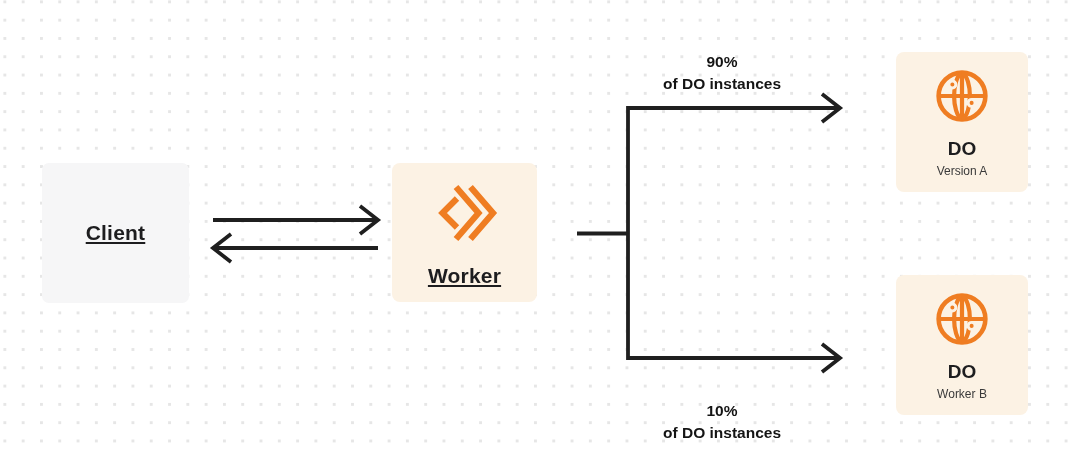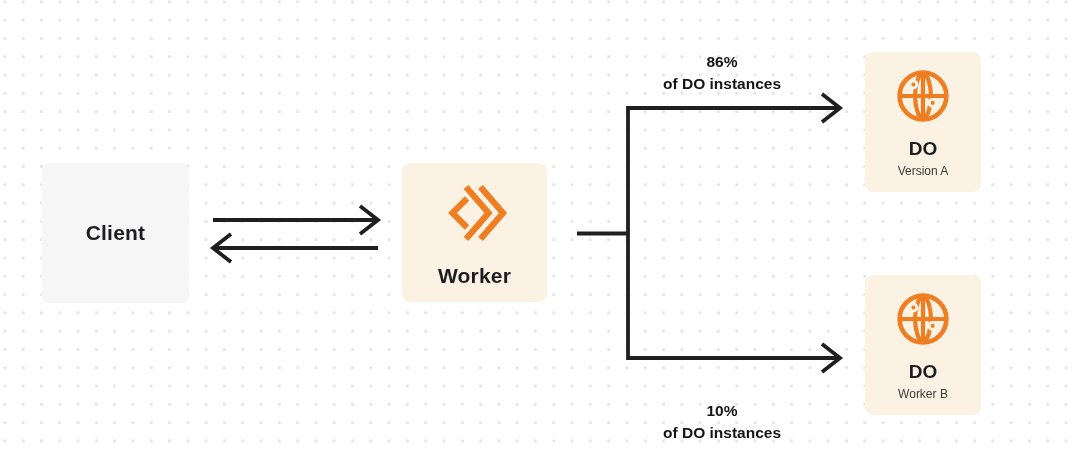--- a/index.html
+++ b/index.html
@@ -30,32 +30,34 @@
     position:absolute;
     border-radius:8px;
     display:flex;flex-direction:column;
     align-items:center;justify-content:center;
   }
   .client{
     left:42px;top:163px;width:147px;height:140px;
     background:var(--client_box_gray);border-radius:7px;
   }
   .worker{
-    left:402px;top:163px;width:145px;height:139px;
+    left:392px;top:163px;width:145px;height:139px;
     background:var(--node_box_cream);
   }
   .do-box{
-    width:116px;height:140px;
+    width:132px;height:140px;
     background:var(--node_box_cream);
+    margin-left:31px;
   }
   .do-a{left:865px;top:52px;}
   .do-b{left:865px;top:275px;}
   .node-label{
     font-size:21px;font-weight:700;color:var(--text_primary);
     letter-spacing:.2px;
+    text-decoration:underline;
   }
   .worker .node-label{margin-top:15px;}
   .worker-icon{width:72px;height:72px;display:block;}
   .worker-icon path{stroke:var(--accent_orange);stroke-width:6.2;fill:none;stroke-linejoin:miter;stroke-linecap:butt;}
   .globe-icon{width:66px;height:66px;display:block;}
   .globe-icon .gl{stroke:var(--accent_orange);stroke-width:4.6;fill:none;}
   .globe-icon .outer{stroke:var(--accent_orange);stroke-width:5;fill:none;}
   .globe-icon .dot{fill:var(--accent_orange);stroke:var(--node_box_cream);stroke-width:3.2;}
   .do-title{font-size:19px;font-weight:700;color:var(--text_primary);margin-top:9px;line-height:22px;}
   .do-sub{font-size:12px;font-weight:400;color:var(--text_secondary);line-height:21px;margin-top:1px;}
@@ -127,21 +129,21 @@
       <path class="gl" d="M36 10.5 C24.5 17 24.5 55 36 61.5"></path>
       <path class="gl" d="M36 10.5 C47.5 17 47.5 55 36 61.5"></path>
       <circle class="dot" cx="25.5" cy="23.5" r="3.8"></circle>
       <circle class="dot" cx="46.5" cy="43.5" r="3.8"></circle>
     </svg>
     <span class="do-title">DO</span>
     <span class="do-sub">Worker B</span>
   </div>
 
   <div class="split-label top">
-    <div>86%</div>
+    <div>90%</div>
     <div>of DO instances</div>
   </div>
   <div class="split-label bottom">
     <div>10%</div>
     <div>of DO instances</div>
   </div>
 
 </div>
 
 </body></html>

